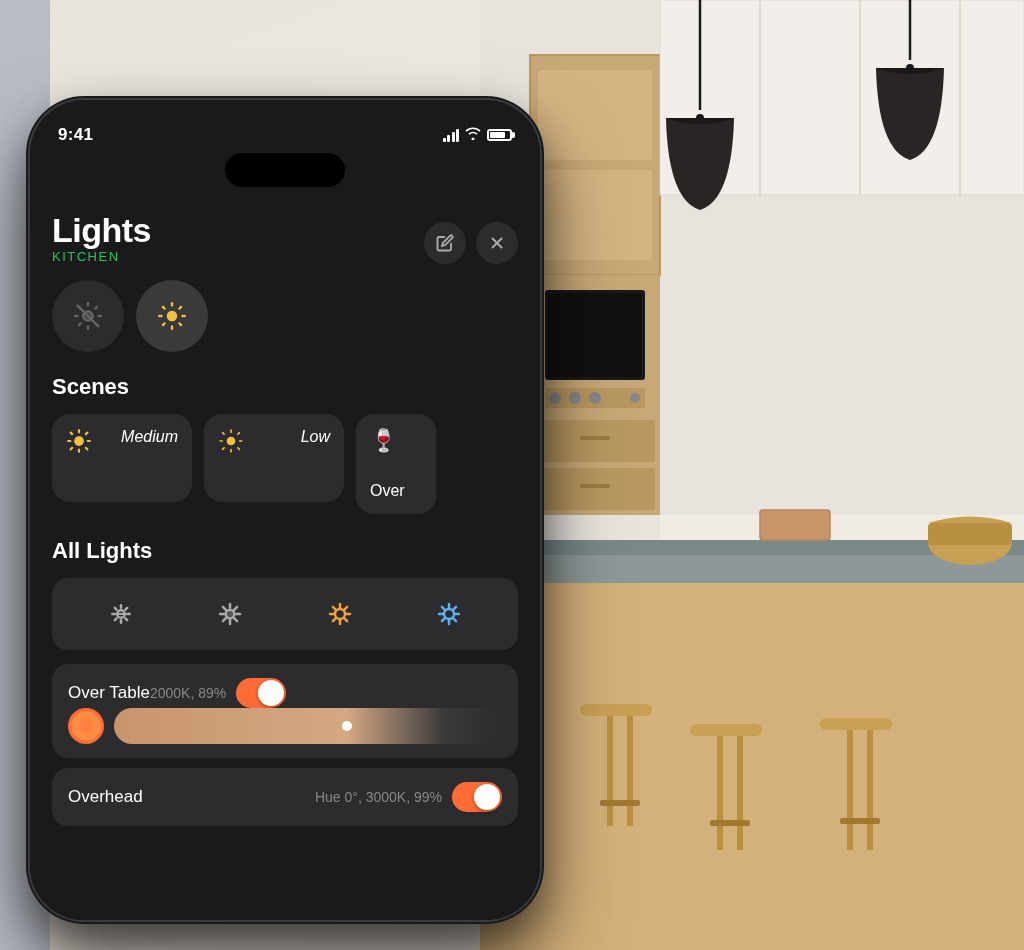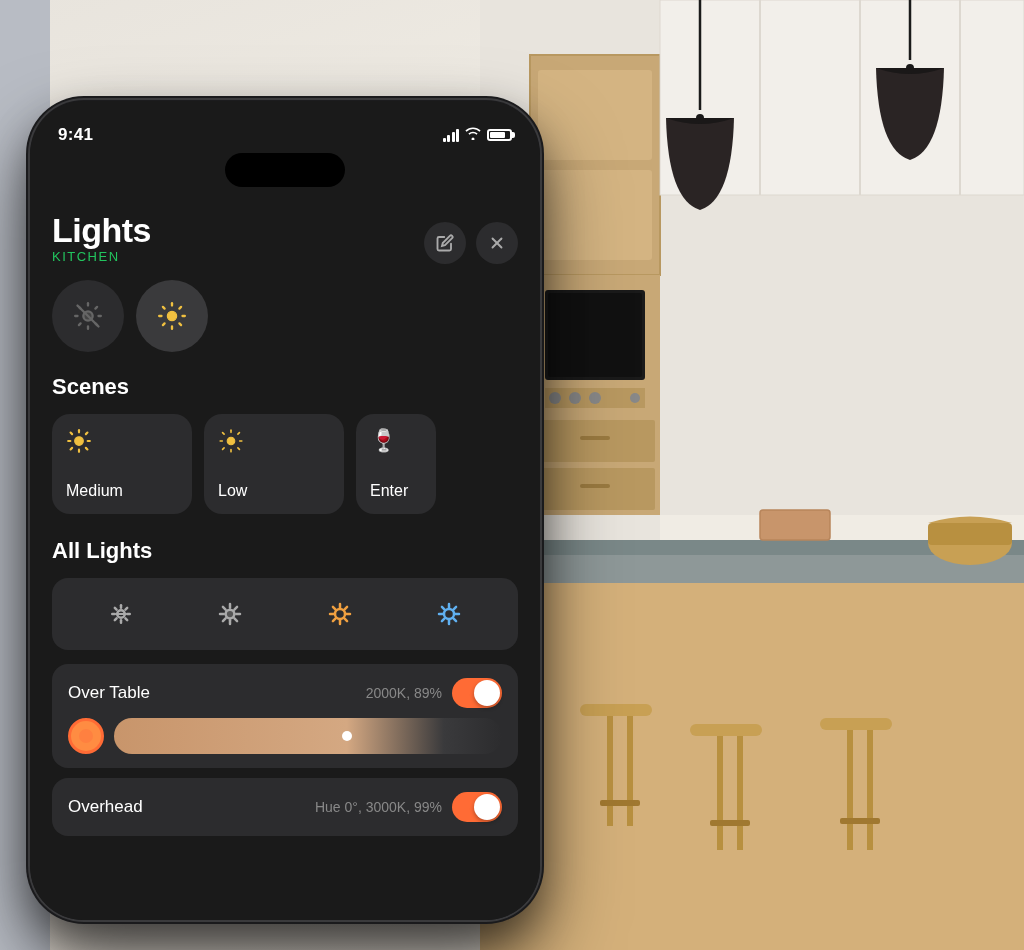--- a/index.html
+++ b/index.html
@@ -242,28 +242,29 @@
 
     
     .scenes-row {
       display: flex;
       gap: 12px;
       margin-bottom: 24px;
       overflow: hidden;
     }
     .scene-card {
       flex: 0 0 140px;
-      height: 100px;
+      height: 88px;
       background: #2c2c2e;
       border-radius: 18px;
       padding: 14px;
       display: flex;
-      flex-direction: column;
+      flex-direction: row;
       justify-content: space-between;
       cursor: pointer;
+      font-style: italic;
     }
     .scene-card-icon {
       font-size: 22px;
     }
     .scene-card-label {
       font-size: 16px;
       font-weight: 500;
       color: #fff;
     }
     .scene-card-partial {
@@ -300,23 +301,21 @@
 
     
     .light-row {
       background: #2c2c2e;
       border-radius: 16px;
       padding: 14px 16px;
       margin-bottom: 10px;
     }
     .light-row-header {
       display: flex;
-      justify-content: space-between;
-      align-items: center;
-      margin-bottom: 10px;
+      align-items: center;
     }
     .light-row-name {
       font-size: 17px;
       font-weight: 500;
       color: #fff;
     }
     .light-row-info {
       display: flex;
       align-items: center;
       gap: 10px;
@@ -616,21 +615,21 @@
                 <line x1="18.36" y1="18.36" x2="19.78" y2="19.78" stroke="#f0c040" stroke-width="1.5"></line>
                 <line x1="20" y1="12" x2="22" y2="12" stroke="#f0c040" stroke-width="1.5"></line>
                 <line x1="18.36" y1="5.64" x2="19.78" y2="4.22" stroke="#f0c040" stroke-width="1.5"></line>
               </svg>
             </div>
             <div class="scene-card-label">Low</div>
           </div>
 
           <div class="scene-card-partial" style="overflow:hidden;">
             <div class="scene-card-icon" style="color:#e05070; font-size:22px;">🍷</div>
-            <div class="scene-card-label" style="font-size:16px; font-weight:500; color:#fff; white-space:nowrap; overflow:hidden;">Enter</div>
+            <div class="scene-card-label" style="font-size:16px; font-weight:500; color:#fff; white-space:nowrap; overflow:hidden;">Over</div>
           </div>
         </div>
 
         <div class="section-title">All Lights</div>
 
         <div class="brightness-controls">
           <div class="brightness-ctrl-btn">
             <svg width="30" height="30" viewBox="0 0 24 24" fill="none">
               <circle cx="12" cy="12" r="3" stroke="#aaa" stroke-width="2" fill="none"></circle>
               <line x1="12" y1="5" x2="12" y2="7" stroke="#aaa" stroke-width="2" stroke-linecap="round"></line>

